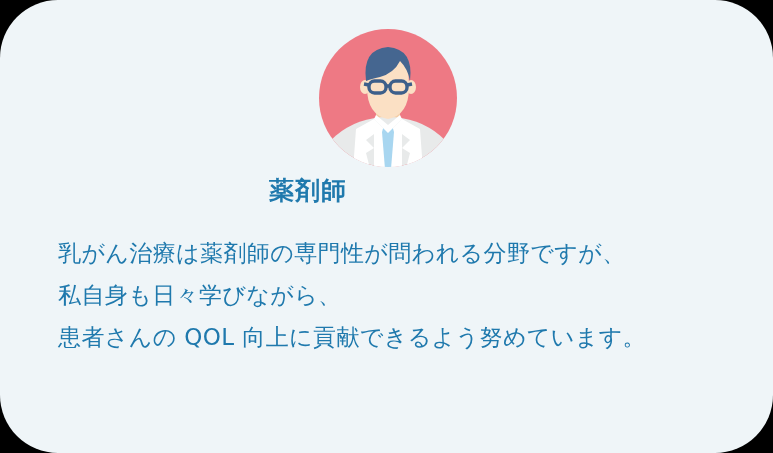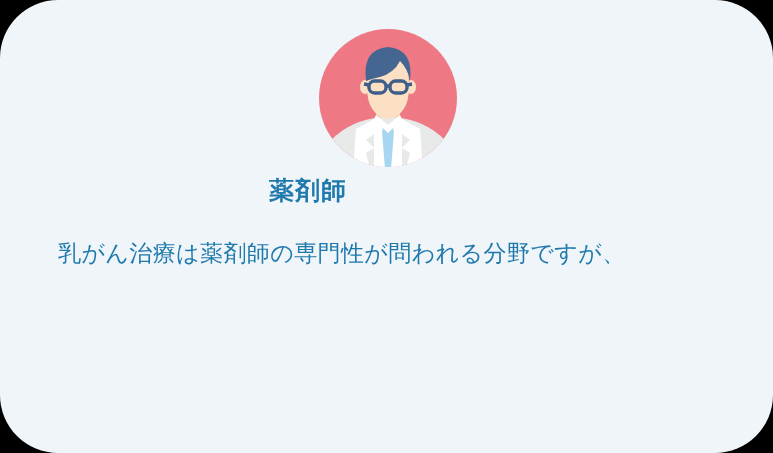--- a/index.html
+++ b/index.html
@@ -113,15 +113,17 @@
           <line x1="91" y1="56" x2="96" y2="55"></line>
         </g>
       </g>
     </svg>
   </div>
 
   <div class="role-title">薬剤師</div>
 
   <div class="body-copy">
     <div class="body-line">乳がん治療は薬剤師の専門性が問われる分野ですが、</div>
+    <div class="body-line">私自身も日々学びながら、</div>
+    <div class="body-line">患者さんの QOL 向上に貢献できるよう努めています。</div>
   </div>
 
 </div>
 
 </body></html>

